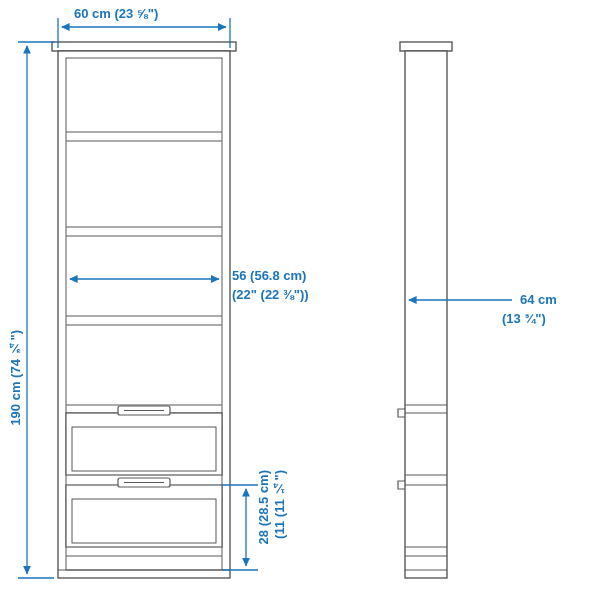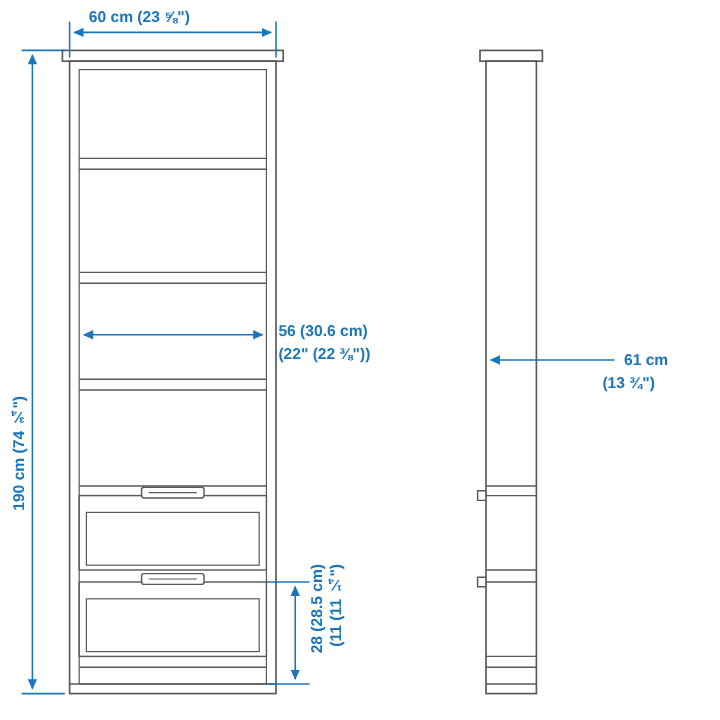--- a/index.html
+++ b/index.html
@@ -138,22 +138,22 @@
       <line x1="246" y1="489" x2="246" y2="566" marker-start="url(#arrTail)" marker-end="url(#arrHead)"></line>
 
       <line x1="409" y1="300" x2="512" y2="300" marker-start="url(#arrTail)"></line>
     </g>
   </svg>
 
   <div class="dim-label" style="left:74px; top:6px;">60 cm (23 ⅝")</div>
 
   <div class="dim-label vertical" style="left:8px; top:330px;">190 cm (74 ¾")</div>
 
-  <div class="dim-label" style="left:232px; top:268px;">56 (30.6 cm)</div>
+  <div class="dim-label" style="left:232px; top:268px;">56 (56.8 cm)</div>
   <div class="dim-label" style="left:232px; top:287px;">(22" (22 ⅜"))</div>
 
   <div class="dim-label vertical" style="left:256px; top:470px;">28 (28.5 cm)</div>
   <div class="dim-label vertical" style="left:272px; top:470px;">(11 (11 ¼")</div>
 
-  <div class="dim-label" style="left:520px; top:292px;">61 cm</div>
+  <div class="dim-label" style="left:520px; top:292px;">64 cm</div>
   <div class="dim-label" style="left:502px; top:311px;">(13 ¾")</div>
 
 </div>
 
 </body></html>

